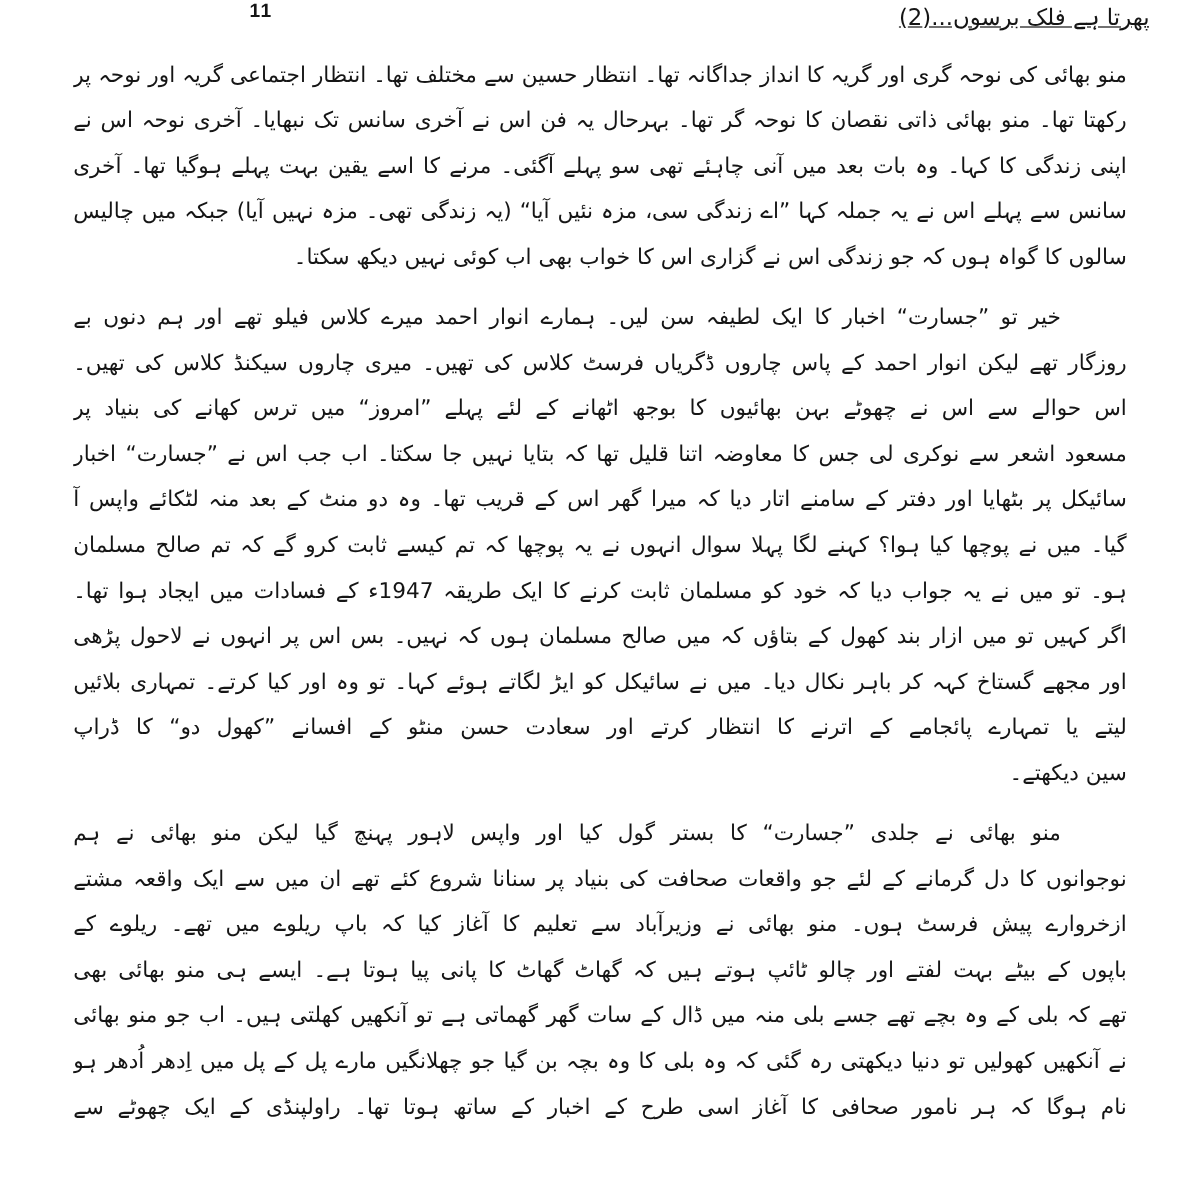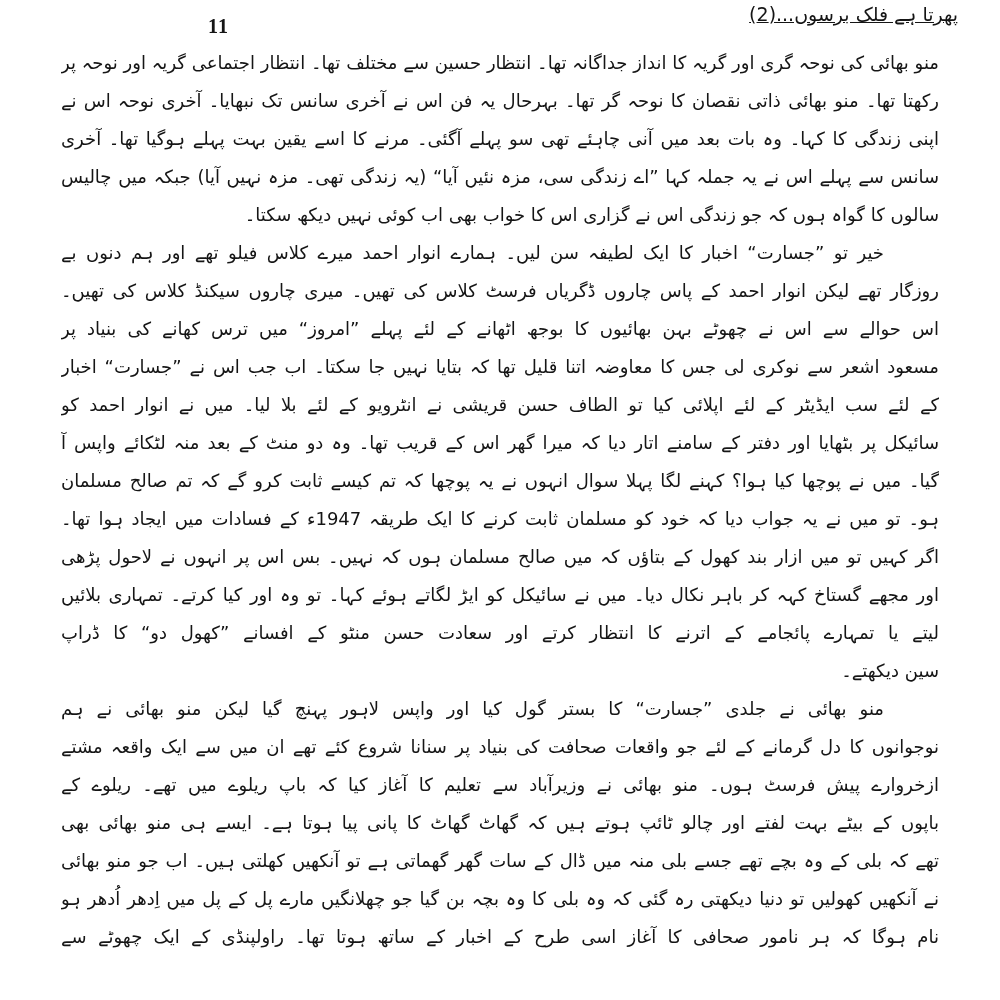--- a/index.html
+++ b/index.html
@@ -10,25 +10,25 @@
   .page {
     position: relative;
     width: 1000px;
     height: 1000px;
     background: #ffffff;
     overflow: hidden;
     color: #151515;
   }
   .pagenum {
     position: absolute;
-    top: 15px;
+    top: 1px;
     left: 208px;
-    font-family: Liberation Serif, serif;
+    font-family: Liberation Sans, sans-serif;
     font-weight: bold;
-    font-size: 20px;
+    font-size: 16px;
     letter-spacing: 1px;
   }
   .header-title {
     position: absolute;
     top: 3px;
     right: 42px;
     direction: rtl;
     unicode-bidi: plaintext;
     font-family: "DejaVu Sans", sans-serif;
     font-size: 19px;
@@ -46,20 +46,21 @@
   }
   .line {
     height: 38px;
     line-height: 38px;
     overflow: hidden;
     text-align: justify;
     text-align-last: justify;
   }
   .line.indent {
     text-indent: 55px;
+    margin-top: 12px;
   }
   .line.end {
     text-align: right;
     text-align-last: right;
   }
 </style>
 </head>
 <body>
 
 <div class="page">
@@ -68,21 +69,20 @@
   <div class="text-block">
       <div class="line">منو بھائی کی نوحہ گری اور گریہ کا انداز جداگانہ تھا۔ انتظار حسین سے مختلف تھا۔ انتظار اجتماعی گریہ اور نوحہ پر یقین</div>
       <div class="line">رکھتا تھا۔ منو بھائی ذاتی نقصان کا نوحہ گر تھا۔ بہرحال یہ فن اس نے آخری سانس تک نبھایا۔ آخری نوحہ اس نے</div>
       <div class="line">اپنی زندگی کا کہا۔ وہ بات بعد میں آنی چاہئے تھی سو پہلے آگئی۔ مرنے کا اسے یقین بہت پہلے ہوگیا تھا۔ آخری</div>
       <div class="line">سانس سے پہلے اس نے یہ جملہ کہا ”اے زندگی سی، مزہ نئیں آیا“ (یہ زندگی تھی۔ مزہ نہیں آیا) جبکہ میں چالیس</div>
       <div class="line end">سالوں کا گواہ ہوں کہ جو زندگی اس نے گزاری اس کا خواب بھی اب کوئی نہیں دیکھ سکتا۔</div>
       <div class="line indent">خیر تو ”جسارت“ اخبار کا ایک لطیفہ سن لیں۔ ہمارے انوار احمد میرے کلاس فیلو تھے اور ہم دنوں بے</div>
       <div class="line">روزگار تھے لیکن انوار احمد کے پاس چاروں ڈگریاں فرسٹ کلاس کی تھیں۔ میری چاروں سیکنڈ کلاس کی تھیں۔</div>
       <div class="line">اس حوالے سے اس نے چھوٹے بہن بھائیوں کا بوجھ اٹھانے کے لئے پہلے ”امروز“ میں ترس کھانے کی بنیاد پر</div>
       <div class="line">مسعود اشعر سے نوکری لی جس کا معاوضہ اتنا قلیل تھا کہ بتایا نہیں جا سکتا۔ اب جب اس نے ”جسارت“ اخبار</div>
-      <div class="line">کے لئے سب ایڈیٹر کے لئے اپلائی کیا تو الطاف حسن قریشی نے انٹرویو کے لئے بلا لیا۔ میں نے انوار احمد کو</div>
       <div class="line">سائیکل پر بٹھایا اور دفتر کے سامنے اتار دیا کہ میرا گھر اس کے قریب تھا۔ وہ دو منٹ کے بعد منہ لٹکائے واپس آ</div>
       <div class="line">گیا۔ میں نے پوچھا کیا ہوا؟ کہنے لگا پہلا سوال انہوں نے یہ پوچھا کہ تم کیسے ثابت کرو گے کہ تم صالح مسلمان</div>
       <div class="line">ہو۔ تو میں نے یہ جواب دیا کہ خود کو مسلمان ثابت کرنے کا ایک طریقہ 1947ء کے فسادات میں ایجاد ہوا تھا۔</div>
       <div class="line">اگر کہیں تو میں ازار بند کھول کے بتاؤں کہ میں صالح مسلمان ہوں کہ نہیں۔ بس اس پر انہوں نے لاحول پڑھی</div>
       <div class="line">اور مجھے گستاخ کہہ کر باہر نکال دیا۔ میں نے سائیکل کو ایڑ لگاتے ہوئے کہا۔ تو وہ اور کیا کرتے۔ تمہاری بلائیں</div>
       <div class="line">لیتے یا تمہارے پائجامے کے اترنے کا انتظار کرتے اور سعادت حسن منٹو کے افسانے ”کھول دو“ کا ڈراپ</div>
       <div class="line end">سین دیکھتے۔</div>
       <div class="line indent">منو بھائی نے جلدی ”جسارت“ کا بستر گول کیا اور واپس لاہور پہنچ گیا لیکن منو بھائی نے ہم</div>
       <div class="line">نوجوانوں کا دل گرمانے کے لئے جو واقعات صحافت کی بنیاد پر سنانا شروع کئے تھے ان میں سے ایک واقعہ مشتے</div>
       <div class="line">ازخروارے پیش فرسٹ ہوں۔ منو بھائی نے وزیرآباد سے تعلیم کا آغاز کیا کہ باپ ریلوے میں تھے۔ ریلوے کے</div>

